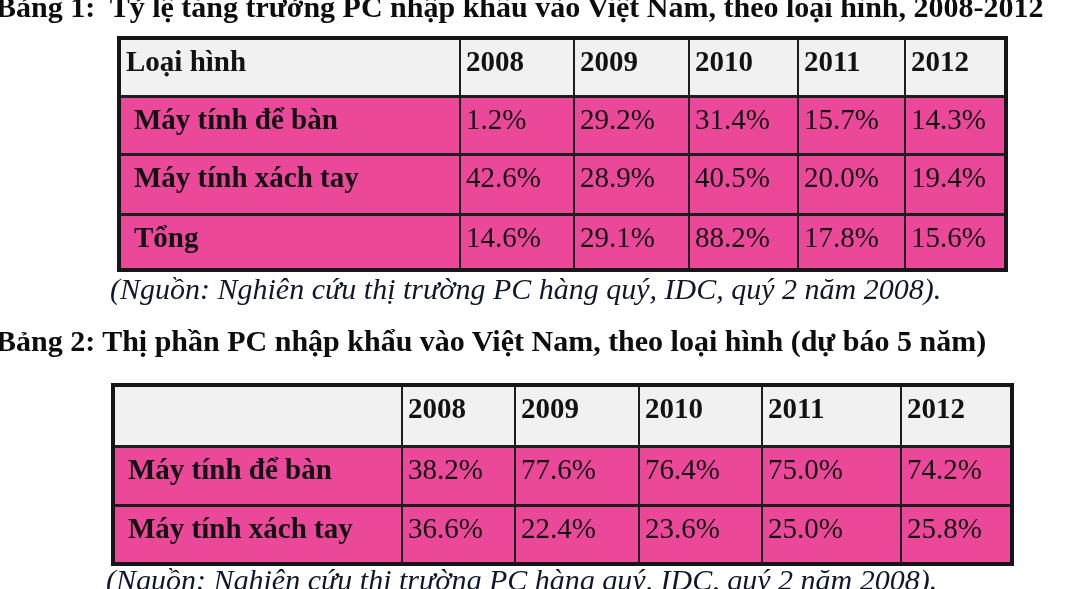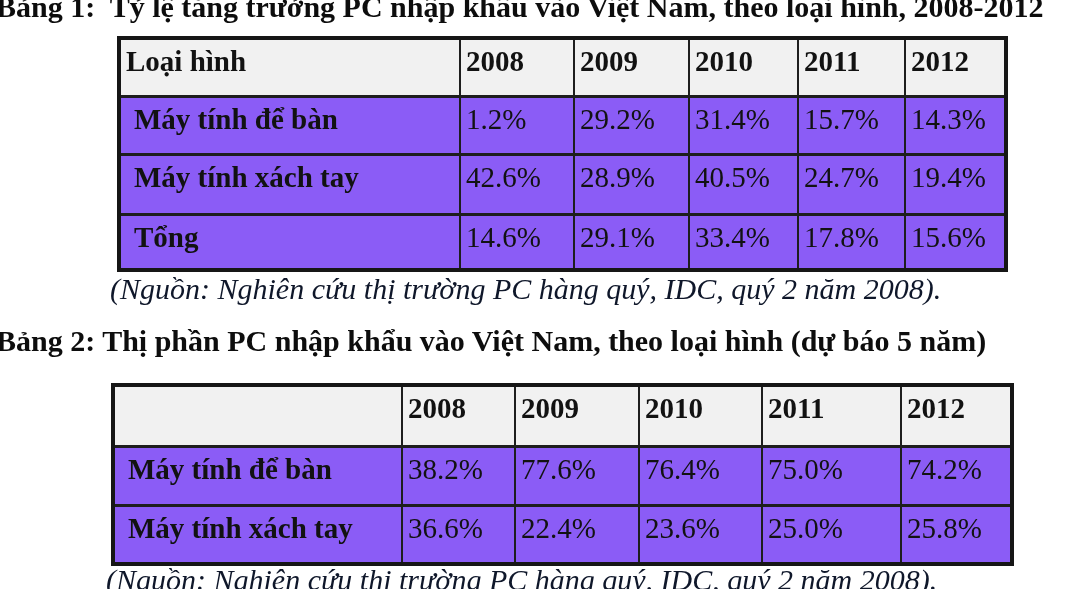--- a/index.html
+++ b/index.html
@@ -20,21 +20,21 @@
     line-height: 34px;
     color: #0d0d0d;
   }
   #title1 { left: -4px; top: -10px; }
   #title2 { left: -4px; top: 324px; }
 
   table.doc-table {
     position: absolute;
     border-collapse: collapse;
     table-layout: fixed;
-    background: #8b5cf6;
+    background: #ec4899;
     border: 4px solid #161616;
   }
   #table1 { left: 117px; top: 36px;  width: 887px; }
   #table2 { left: 111px; top: 383px; width: 899px; }
 
   .doc-table td {
     border: 2px solid #1e1e1e;
     border-top-width: 3px;
     border-bottom-width: 3px;
     vertical-align: top;
@@ -111,28 +111,28 @@
       <td class="val">29.2%</td>
       <td class="val">31.4%</td>
       <td class="val">15.7%</td>
       <td class="val">14.3%</td>
     </tr>
     <tr class="r-1">
       <td class="lbl">Máy tính xách tay</td>
       <td class="val">42.6%</td>
       <td class="val">28.9%</td>
       <td class="val">40.5%</td>
-      <td class="val">24.7%</td>
+      <td class="val">20.0%</td>
       <td class="val">19.4%</td>
     </tr>
     <tr class="r-2">
       <td class="lbl">Tổng</td>
       <td class="val">14.6%</td>
       <td class="val">29.1%</td>
-      <td class="val">33.4%</td>
+      <td class="val">88.2%</td>
       <td class="val">17.8%</td>
       <td class="val">15.6%</td>
     </tr>
   </tbody>
 </table>
 
 <div id="source1" class="source">(Nguồn: Nghiên cứu thị trường PC hàng quý, IDC, quý 2 năm 2008).</div>
 
 <div id="title2" class="doc-title">Bảng 2: Thị phần PC nhập khẩu vào Việt Nam, theo loại hình (dự báo 5 năm)</div>
 

